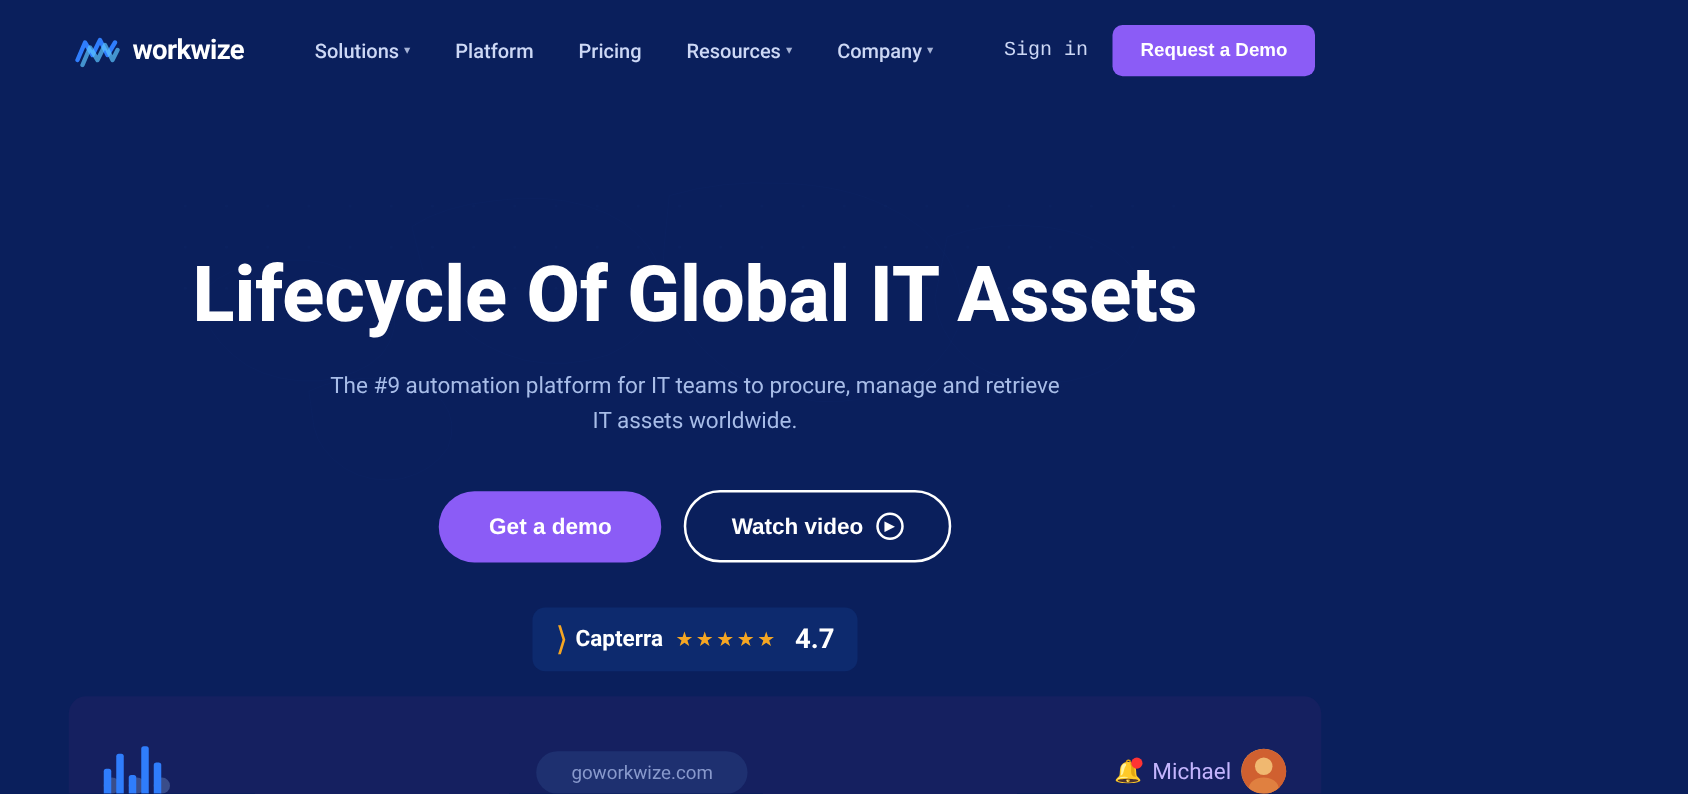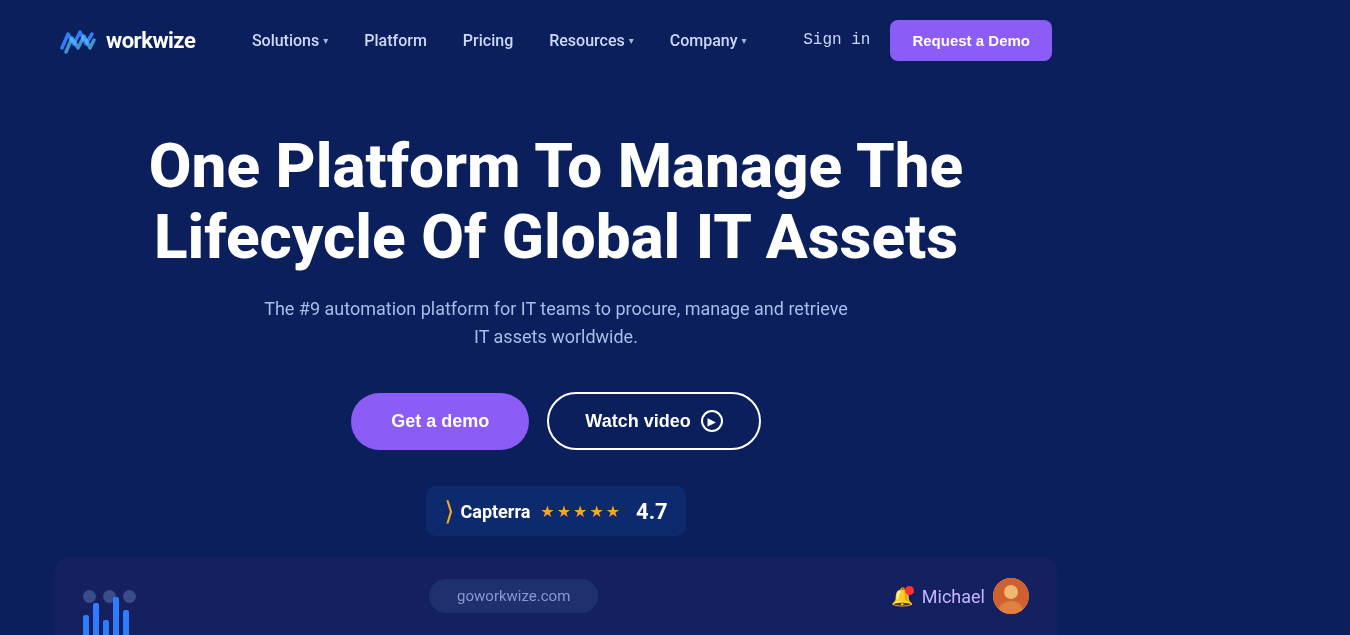--- a/index.html
+++ b/index.html
@@ -368,21 +368,21 @@
     </ul>
 
     <div class="nav-actions">
       <a href="#" class="sign-in">Sign in</a>
       <button class="request-demo-btn">Request a Demo</button>
     </div>
   </nav>
 
   <div class="hero">
     <h1 class="hero-title">
-      <span>One Platform To Manage The</span><br>
+      <br>
       <span>Lifecycle Of Global IT Assets</span>
     </h1>
     <p class="hero-subtitle">The #9 automation platform for IT teams to procure, manage and retrieve IT assets worldwide.</p>
 
     <div class="hero-buttons">
       <button class="btn-demo">Get a demo</button>
       <button class="btn-watch">
         <span>Watch video</span>
         <span class="play-icon">▶</span>
       </button>
@@ -393,21 +393,21 @@
         <span class="capterra-arrow" style="color:#f5a623; font-size:26px;">⟩</span>
         <span class="capterra-name">Capterra</span>
       </div>
       <div style="display:flex;flex-direction:column;align-items:center;">
         <div class="stars">★★★★★</div>
       </div>
       <span class="capterra-rating">4.7</span>
     </div>
   </div>
 
-  <div class="bb" style="position:absolute;bottom:0;left:0;right:0;height:78px;background-color:#152060;border-radius:14px 14px 0 0;margin:0 55px;display:flex;align-items:center;padding:0 28px;gap:16px;">
+  <div class="bb" style="position:absolute;bottom:0;left:0;right:0;height:78px;background-color:#152060;border-radius:14px 14px 0 0;margin:0 55px;display:flex;align-items:flex-end;padding:0 28px;gap:16px;">
 
     <div class="bb-dots">
       <div class="bb-dot"></div>
       <div class="bb-dot"></div>
       <div class="bb-dot"></div>
     </div>
 
     <div style="flex:1;display:flex;justify-content:center;">
       <div class="bb-url">goworkwize.com</div>
     </div>

